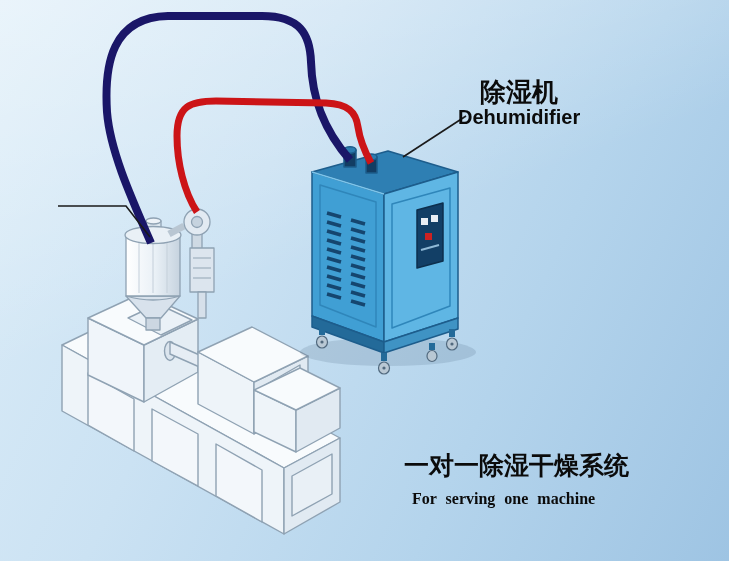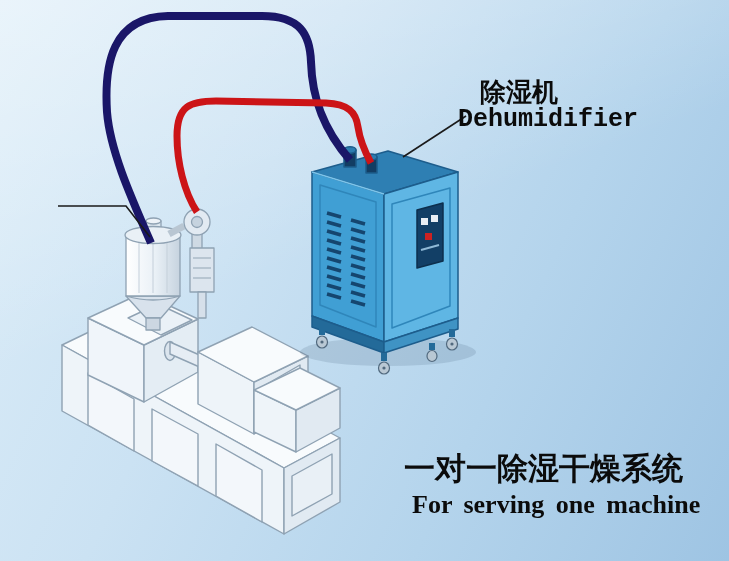--- a/index.html
+++ b/index.html
@@ -6,23 +6,23 @@
   .stage {
     position:relative; width:729px; height:561px; overflow:hidden;
     background:
       linear-gradient(160deg, rgba(255,255,255,0.40) 0%, rgba(255,255,255,0) 45%),
       linear-gradient(115deg, #dcedf8 0%, #cbe2f3 35%, #b4d4ec 68%, #9ec4e3 100%);
     font-family:"Liberation Sans","DejaVu Sans",sans-serif;
   }
   .diagram-svg { position:absolute; left:0; top:0; }
   .label { position:absolute; color:#0b0b0b; white-space:nowrap; }
   .label-zh { font-weight:700; font-size:26px; line-height:1.1; }
-  .label-en { font-family:Liberation Mono, monospace; font-weight:700; font-size:25px; line-height:1.1; }
-  .caption-zh { font-weight:700; font-size:31px; line-height:1.1; }
-  .caption-en { font-family:"Liberation Serif","DejaVu Serif",serif; font-weight:700; font-size:26px; word-spacing:5px; }
+  .label-en { font-family:Liberation Sans, sans-serif; font-weight:700; font-size:20px; line-height:1.1; }
+  .caption-zh { font-weight:700; font-size:25px; line-height:1.1; }
+  .caption-en { font-family:"Liberation Serif","DejaVu Serif",serif; font-weight:700; font-size:16px; word-spacing:5px; }
 </style>
 </head>
 <body>
 
 <div class="stage">
 
   <svg class="diagram-svg" width="729" height="561" viewBox="0 0 729 561">
     <defs>
       <linearGradient id="hopperGrad" x1="0" y1="0" x2="1" y2="0">
         <stop offset="0" stop-color="#ffffff"></stop>

